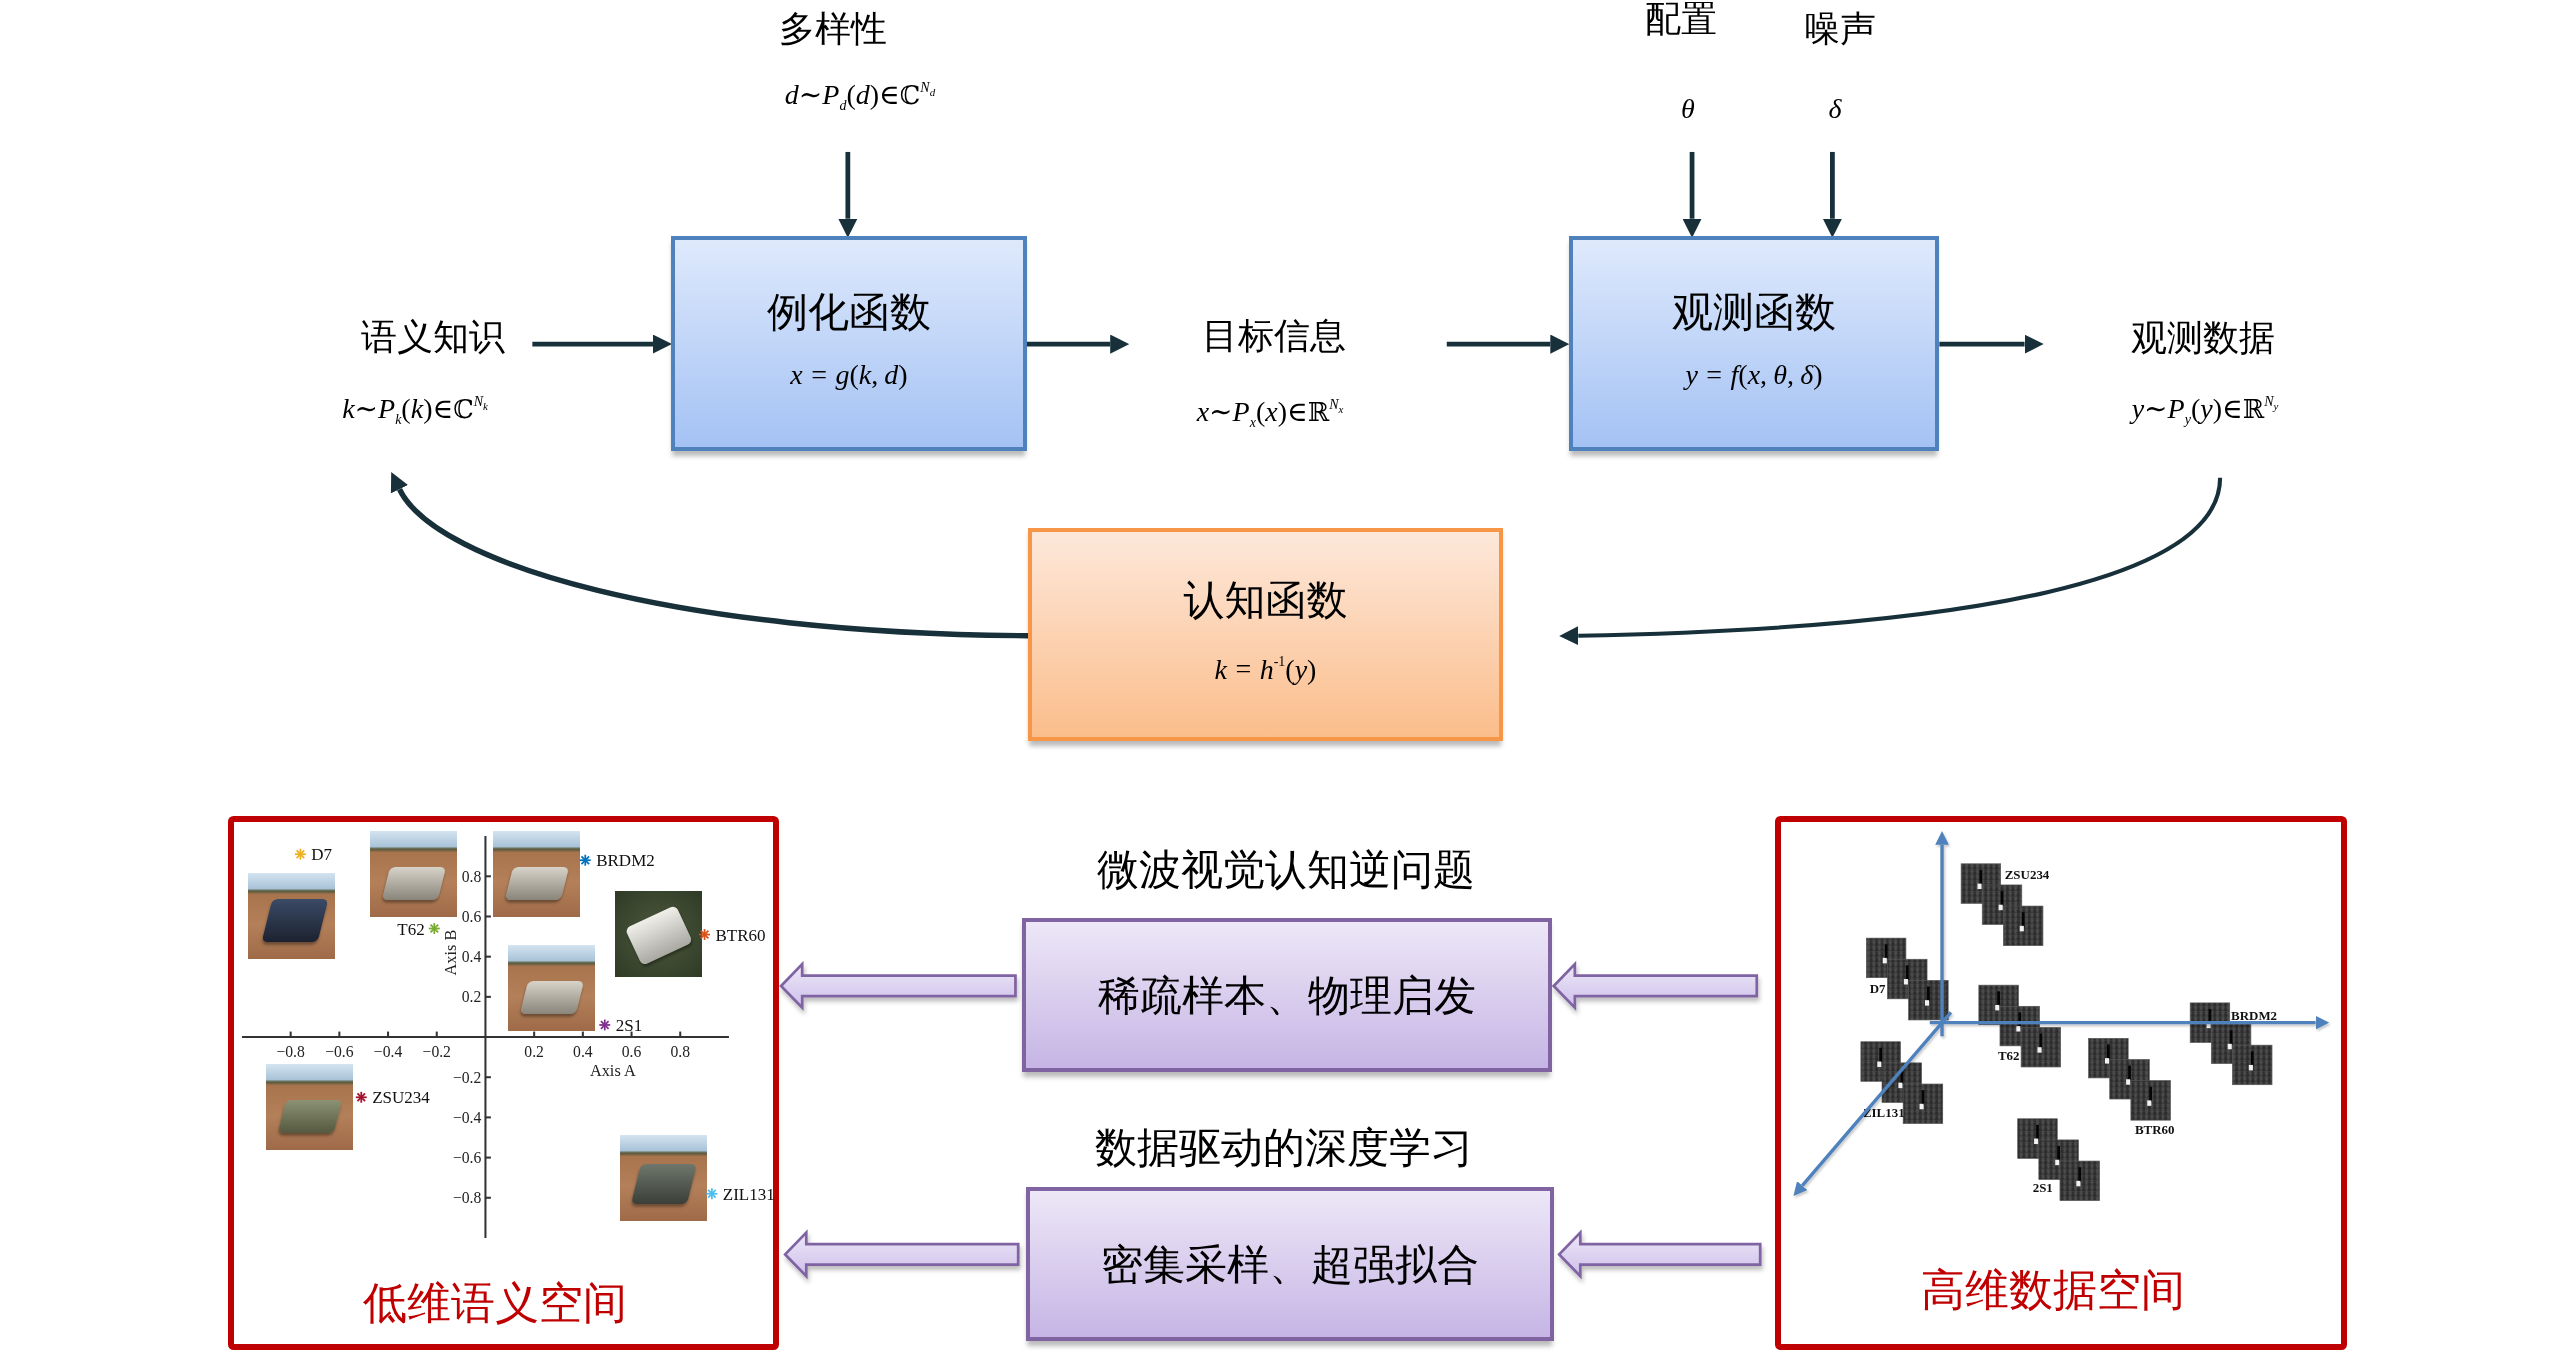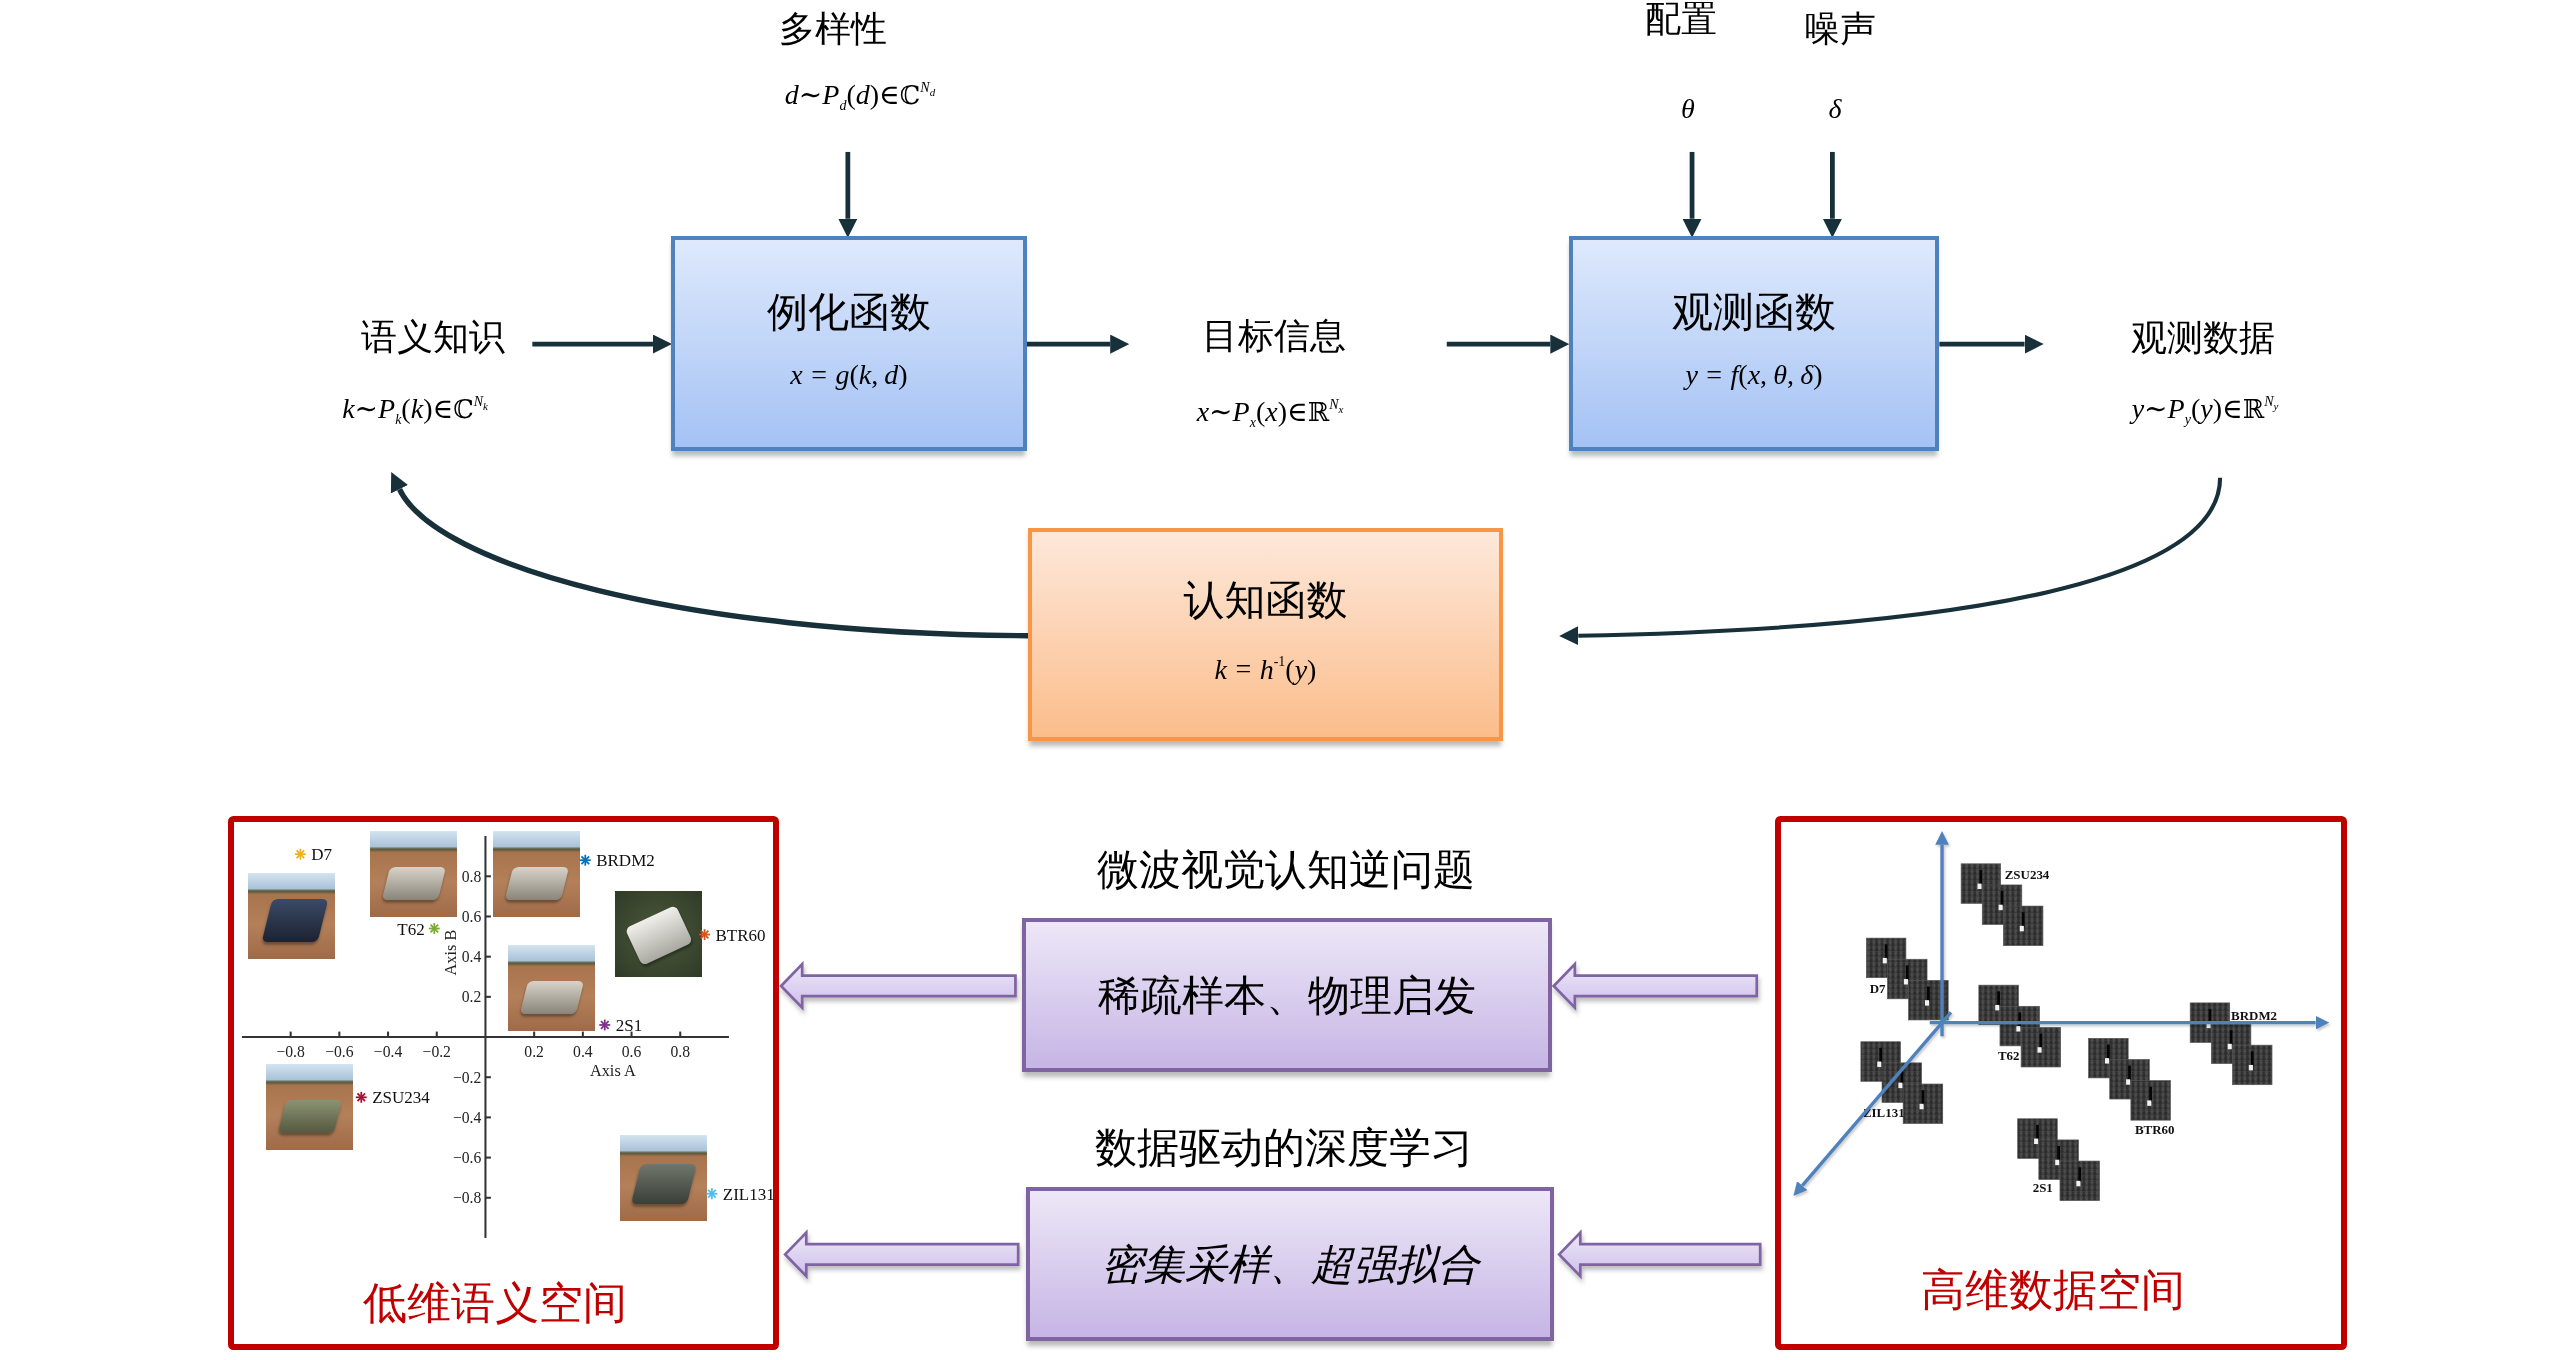--- a/index.html
+++ b/index.html
@@ -130,21 +130,21 @@
   <div class="title">认知函数</div>
   <div class="math"><span class="i">k</span><span class="eq">=</span><span class="i">h</span><sup class="num">-1</sup><span class="r">(</span><span class="i">y</span><span class="r">)</span></div>
 </div>
 
 <div class="ctr heading" style="left:1286px;top:870px;">微波视觉认知逆问题</div>
 <div class="fbox purple" style="left:1022px;top:918px;width:530px;height:154px;">
   <div class="title">稀疏样本、物理启发</div>
 </div>
 
 <div class="ctr heading" style="left:1284px;top:1148px;">数据驱动的深度学习</div>
-<div class="fbox purple" style="left:1026px;top:1187px;width:528px;height:154px;font-style:italic;">
+<div class="fbox purple" style="left:1026px;top:1187px;width:528px;height:154px;">
   <div class="title">密集采样、超强拟合</div>
 </div>
 
 <div class="panel" style="left:228px;top:816px;width:551px;height:534px;"></div>
 
 <div class="photo dozer p-d7">
     <div class="veh"></div>
   </div>
 <div class="photo p-t62">
     <div class="veh"></div>

